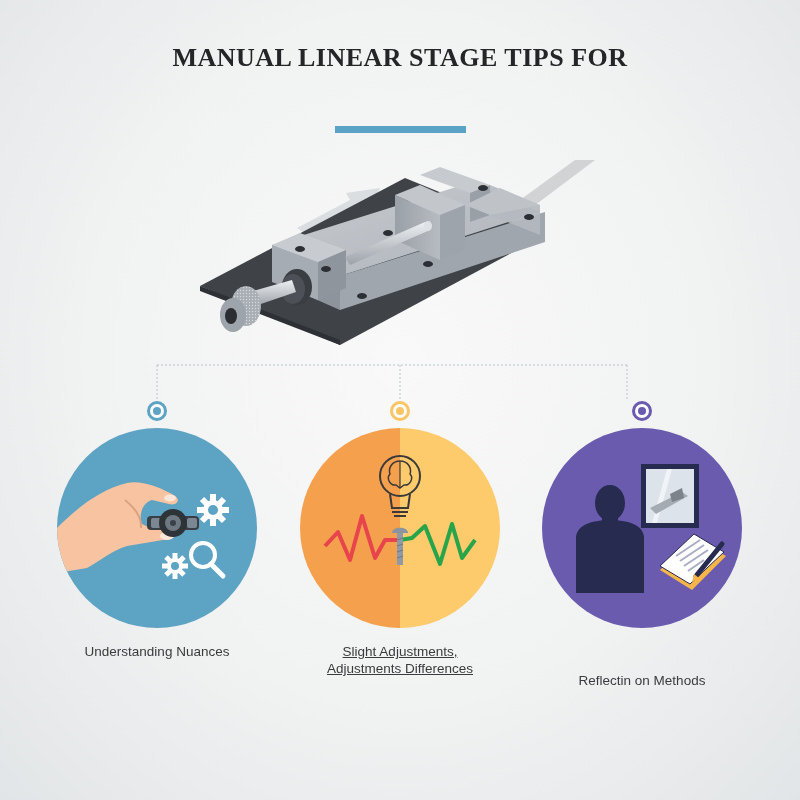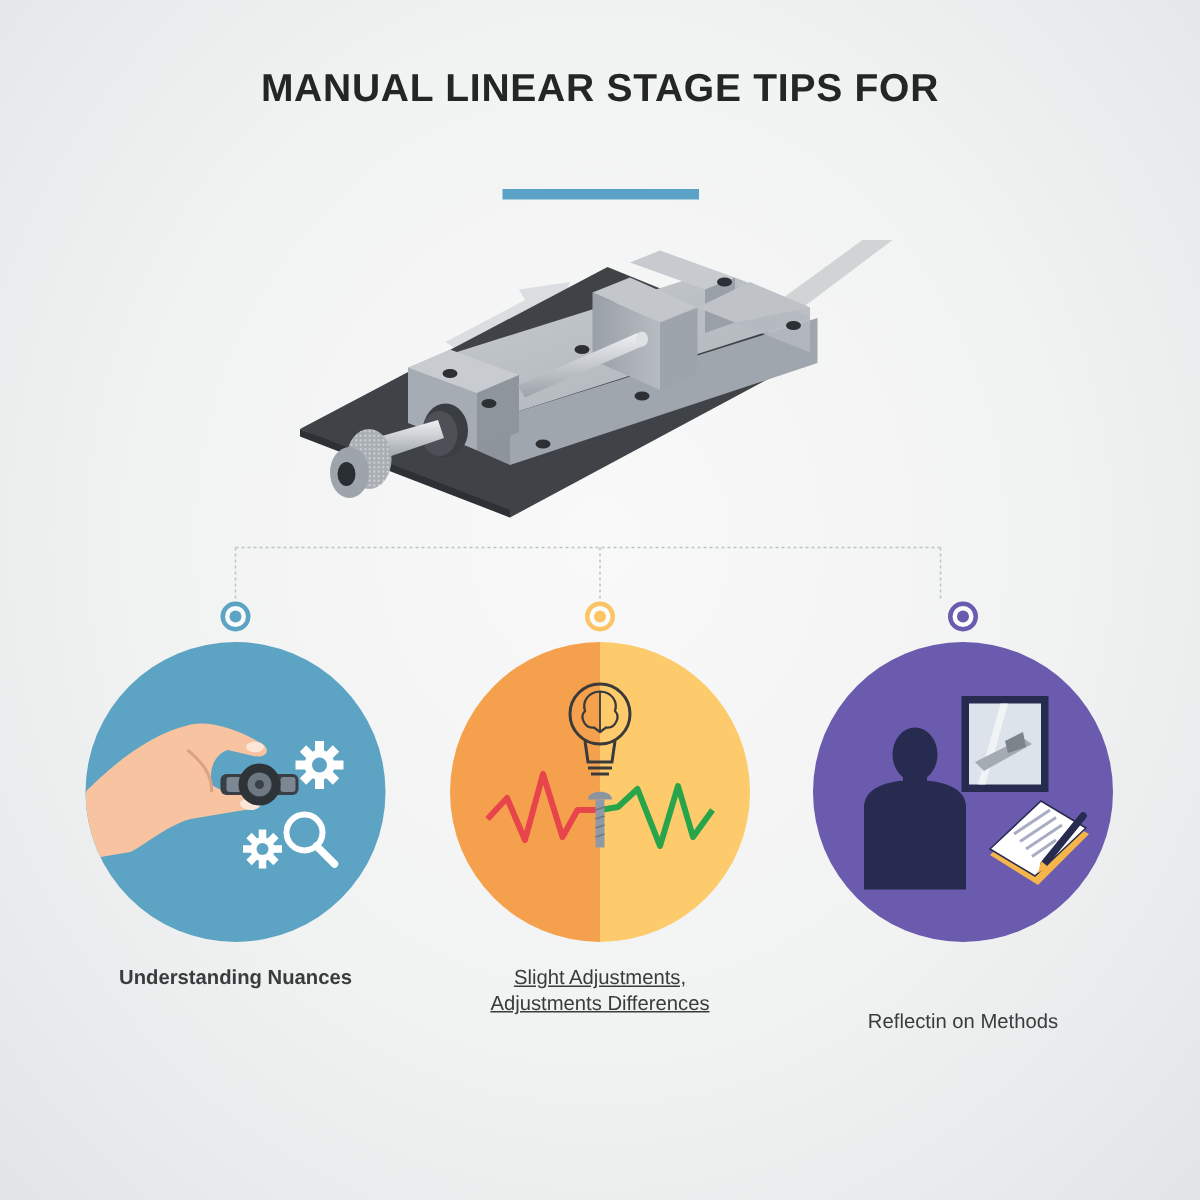--- a/index.html
+++ b/index.html
@@ -5,21 +5,21 @@
     * { margin: 0; padding: 0; box-sizing: border-box; }
     html, body { width: 800px; height: 800px; overflow: hidden; }
     body {
       background: radial-gradient(ellipse at 50% 45%, #f8f9f8 0%, #f1f2f2 55%, #e2e5e7 100%);
       font-family: "Liberation Sans", "DejaVu Sans", sans-serif;
       position: relative;
     }
     .title {
       position: absolute; left: 0; top: 40px; width: 800px;
       text-align: center;
-      font-family: Liberation Sans, sans-serif;
+      font-family: Liberation Serif, serif;
       font-weight: bold;
       font-size: 26px;
       line-height: 36px;
       letter-spacing: 0.5px;
       color: #242526;
     }
     .title span { display: block; }
     .title-bar {
       position: absolute; left: 335px; top: 126px; width: 131px; height: 7px;
       background: #5ba3c6;
@@ -49,21 +49,21 @@
     .dot-1::after { background: #5da3c3; left: 3px; top: 3px; }
     .dot-2 { left: 390px; border: 3px solid #fbc565; }
     .dot-2::after { background: #fbc565; left: 3px; top: 3px; }
     .dot-3 { left: 632px; border: 3px solid #6a5bae; }
     .dot-3::after { background: #6a5bae; left: 3px; top: 3px; }
     .label {
       position: absolute; top: 643px; width: 240px; text-align: center;
       font-family: "Liberation Sans", sans-serif;
       font-size: 13.5px; line-height: 17px; color: #3a3b3c;
     }
-    .label-1 { left: 37px; font-weight: bold; }
+    .label-1 { left: 37px; }
     .label-2 { left: 280px; text-decoration: underline; }
     .label-3 { left: 522px; margin-top: 29px; }
     .label span { display: block; }
   </style>
 </head>
 <body>
 
 <div class="title">
   <span>MANUAL LINEAR STAGE TIPS FOR</span>
 </div>

